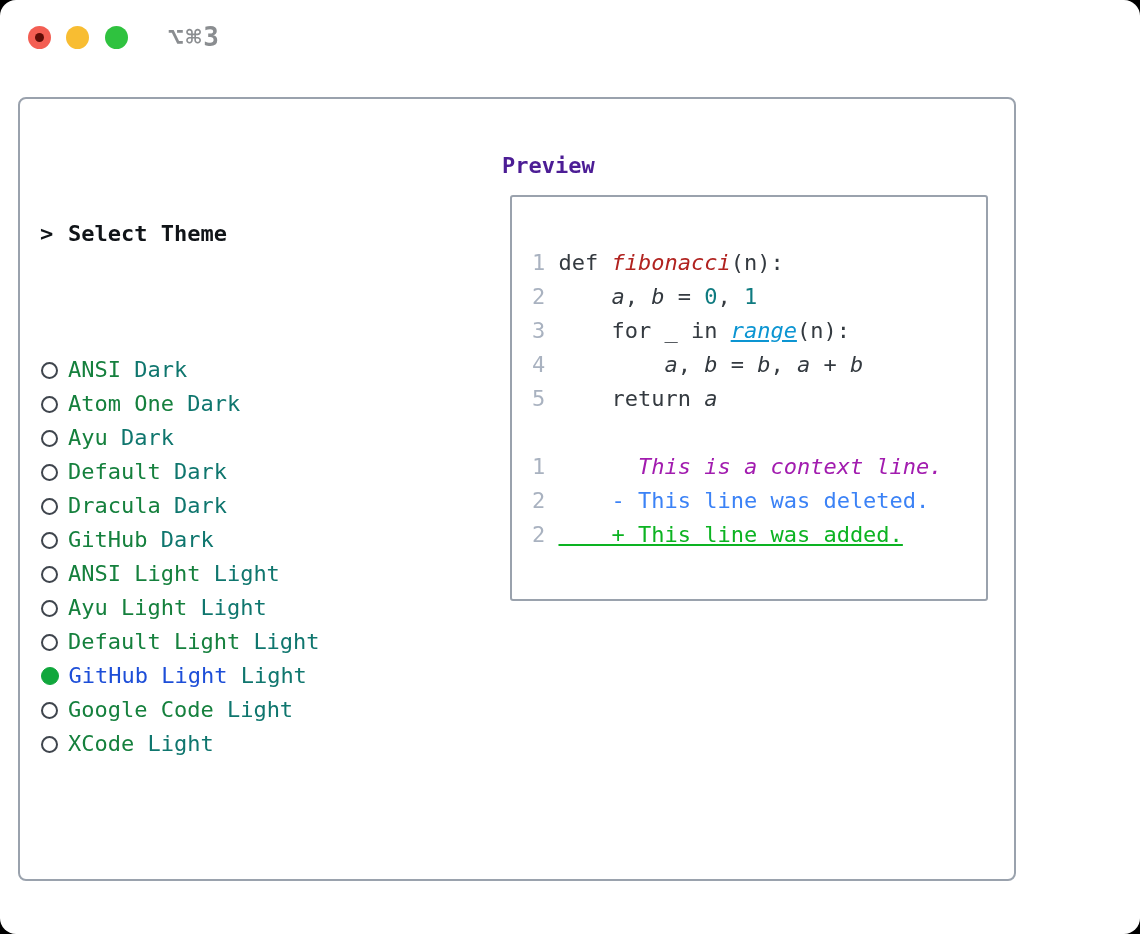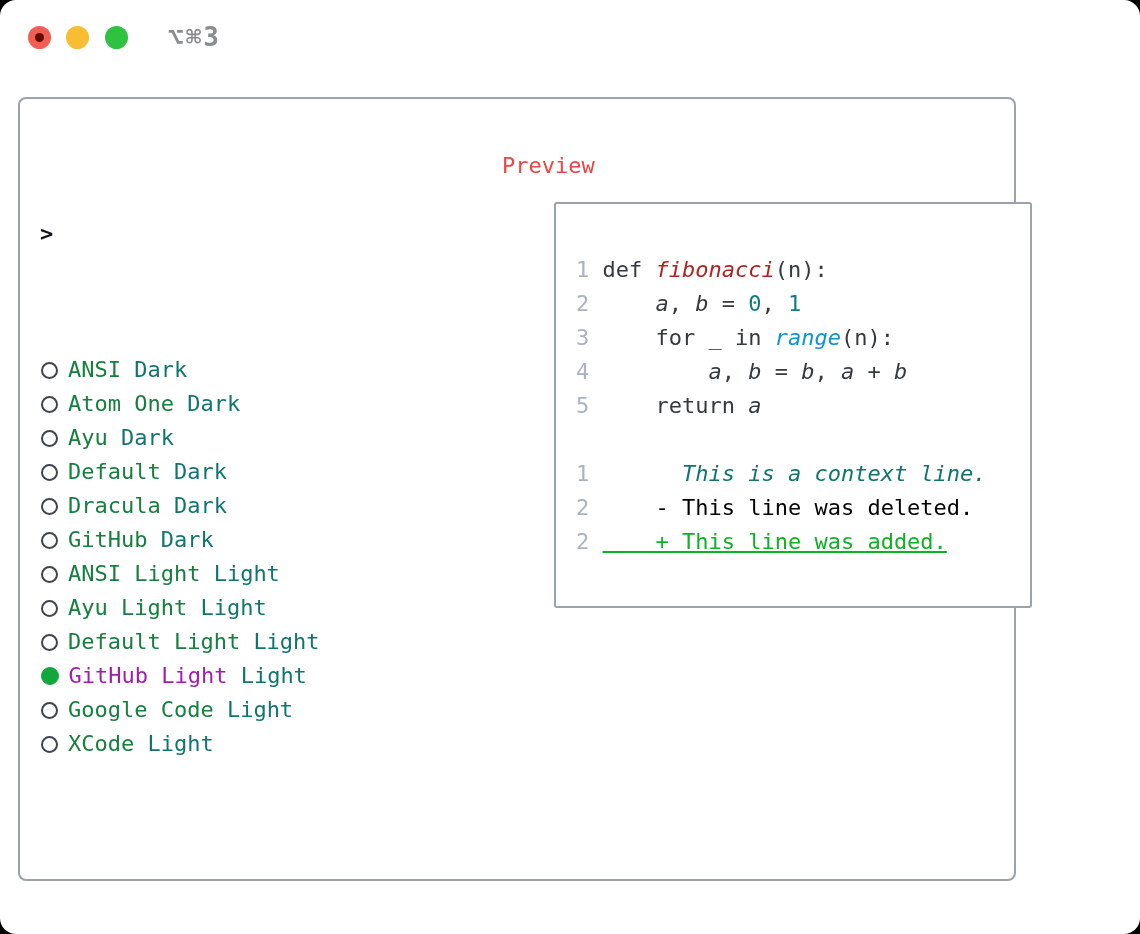--- a/index.html
+++ b/index.html
@@ -37,65 +37,65 @@
   }
   .row{display:flex;align-items:center;height:34px;}
   .caret{display:inline-block;width:28px;font-weight:700;color:#101418;}
   .hdr{font-weight:700;color:#101418;}
   .radio{
     flex:0 0 auto;width:13px;height:13px;border:2.5px solid #3f454d;border-radius:50%;
     margin-left:1px;margin-right:10px;box-sizing:content-box;background:transparent;
   }
   .radio.sel{width:16px;height:16px;border:1px solid #10a73c;background:#10a73c;margin-right:9.5px;}
   .t-name{color:#15803d;}
-  .t-name.sel{color:#a21caf;}
+  .t-name.sel{color:#1d4ed8;}
   .t-variant{color:#0f766e;margin-left:13.2px;}
   .gap34{height:34px;}
   
   .preview-title{
     position:absolute;left:482px;top:50px;font-size:22px;line-height:34px;
-    font-weight:400;color:#ef4444;
+    font-weight:700;color:#4c1d95;
   }
   .preview-box{
-    position:absolute;left:490px;top:103px;width:474px;height:402px;
-    border:2px solid #9aa2ad;border-radius:3px;background:#fff;overflow:hidden;margin-left:44px;
+    position:absolute;left:490px;top:96px;width:474px;height:402px;
+    border:2px solid #9aa2ad;border-radius:3px;background:#fff;overflow:hidden;
   }
   .code{
     padding:49px 0 0 20px;font-size:22px;line-height:34px;white-space:pre;
   }
   .code-line{height:34px;}
   .ln{display:inline-block;width:2ch;color:#a9b2c0;}
   .seg-fg{color:#343a40;}
   .seg-fn{color:#b12320;font-style:italic;}
   .seg-var{color:#343a40;font-style:italic;}
   .seg-lit{color:#0f7b80;}
-  .seg-call{color:#0c95d2;font-style:italic;}
-  .seg-ctx{color:#0f766e;font-style:italic;}
-  .seg-del{color:#000000;}
+  .seg-call{color:#0c95d2;font-style:italic;text-decoration:underline;}
+  .seg-ctx{color:#a21caf;font-style:italic;}
+  .seg-del{color:#3b82f6;}
   .seg-add{color:#0cb322;text-decoration:underline;}
 </style>
 </head>
 <body>
 
 <div class="window">
 
   <div class="titlebar">
     <span class="tl-dot red">
         <span class="inner"></span>
       </span>
     <span class="tl-dot yellow"></span>
     <span class="tl-dot green"></span>
     <span class="win-title">⌥⌘3</span>
   </div>
 
   <div class="panel">
 
     <div class="left-col">
       <div class="row">
-        <span class="caret">&gt;</span>
+        <span class="caret">&gt;</span><span class="hdr">Select Theme</span>
       </div>
 
       <div id="theme-rows"><div class="row"><span class="radio"></span><span class="t-name">ANSI</span><span class="t-variant">Dark</span></div><div class="row"><span class="radio"></span><span class="t-name">Atom One</span><span class="t-variant">Dark</span></div><div class="row"><span class="radio"></span><span class="t-name">Ayu</span><span class="t-variant">Dark</span></div><div class="row"><span class="radio"></span><span class="t-name">Default</span><span class="t-variant">Dark</span></div><div class="row"><span class="radio"></span><span class="t-name">Dracula</span><span class="t-variant">Dark</span></div><div class="row"><span class="radio"></span><span class="t-name">GitHub</span><span class="t-variant">Dark</span></div><div class="row"><span class="radio"></span><span class="t-name">ANSI Light</span><span class="t-variant">Light</span></div><div class="row"><span class="radio"></span><span class="t-name">Ayu Light</span><span class="t-variant">Light</span></div><div class="row"><span class="radio"></span><span class="t-name">Default Light</span><span class="t-variant">Light</span></div><div class="row"><span class="radio sel"></span><span class="t-name sel">GitHub Light</span><span class="t-variant">Light</span></div><div class="row"><span class="radio"></span><span class="t-name">Google Code</span><span class="t-variant">Light</span></div><div class="row"><span class="radio"></span><span class="t-name">XCode</span><span class="t-variant">Light</span></div></div>
 
       <div class="gap34"></div>
       
       
 
       
     </div>

